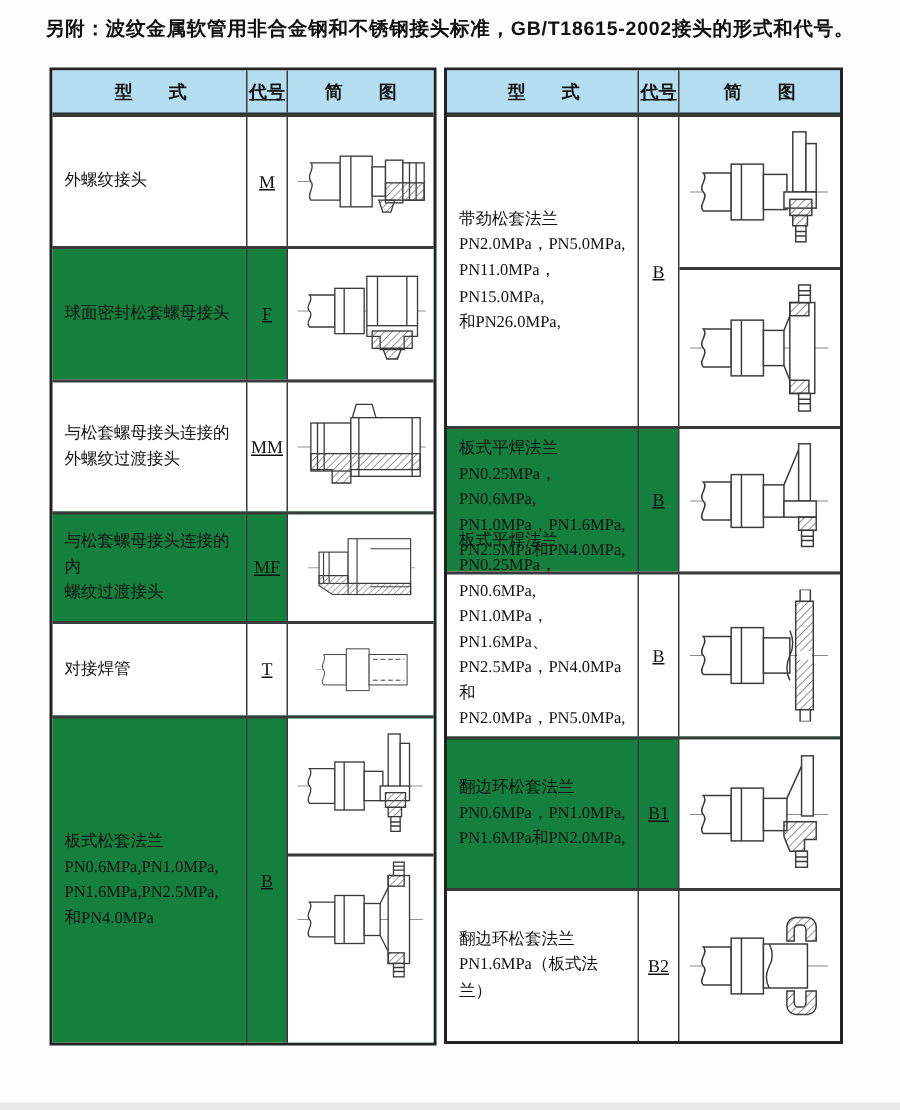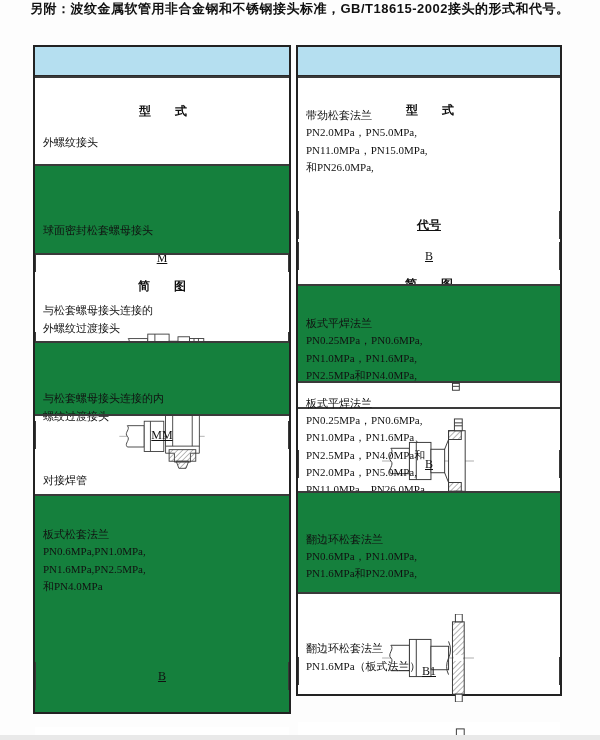--- a/index.html
+++ b/index.html
@@ -1,24 +1,24 @@
 <!DOCTYPE html>
 <html><head>
 <meta charset="utf-8">
 <style>
   html,body{margin:0;padding:0;}
   body{width:600px;height:740px;background:#fdfdfd;position:relative;
        font-family:"Liberation Sans",sans-serif;color:#111;overflow:hidden;}
-  .page-title{position:absolute;left:30px;top:0;width:540px;
+  .page-title{position:absolute;left:30px;top:10px;width:540px;
        font-size:13px;font-weight:bold;letter-spacing:0.5px;}
   .tbl{position:absolute;top:45px;border:2px solid #222;background:#fff;
        display:flex;flex-direction:column;box-sizing:border-box;}
   .tbl-left{left:33px;width:258px;}
   .tbl-right{left:296px;width:266px;}
-  .row{display:flex;flex-direction:column;border-top:2px solid #3a3a3a;box-sizing:border-box;gap:37px;}
+  .row{display:flex;flex-direction:row;border-top:2px solid #3a3a3a;box-sizing:border-box;}
   .row:first-child{border-top:none;}
   .hdr{background:#b5dff0;border-bottom:1px solid #2a2a2a;}
   .cell{box-sizing:border-box;display:flex;align-items:center;justify-content:center;}
   .c-type{flex:0 0 129px;justify-content:flex-start;padding:4px 6px 4px 8px;
        font-family:"Liberation Serif",serif;font-size:11px;line-height:1.55;
        white-space:pre-line;text-align:left;}
   .tbl-right .c-type{flex:0 0 127px;}
   .c-code{flex:0 0 28px;border-left:1px solid #3a3a3a;border-right:1px solid #3a3a3a;
        font-family:"Liberation Serif",serif;font-size:12px;text-decoration:underline;}
   .c-diag{flex:1 1 auto;flex-direction:column;justify-content:center;align-items:center;padding:2px;}
@@ -130,21 +130,21 @@
           <line class="n" x1="21" y1="31" x2="21" y2="59"></line>
         <rect class="f" x="38" y="19" width="56" height="50"></rect>
         <line class="n" x1="46" y1="19" x2="46" y2="69"></line>
         <line class="n" x1="58" y1="28" x2="94" y2="28"></line>
           <line class="n" x1="58" y1="62" x2="94" y2="62"></line>
         <polygon class="h" points="12,52 38,52 38,59 94,59 94,69 24,69 12,61"></polygon>
       </svg>
     </div>
   </div>
 
-  <div class="row" style="height:80px">
+  <div class="row" style="height:63px">
     <div class="cell c-type">对接焊管</div>
     <div class="cell c-code">T</div>
     <div class="cell c-diag">
       <svg class="d" viewBox="0 0 100 90">
         <line class="cl" x1="2" y1="45" x2="98" y2="45"></line>
         <path class="f" d="M10 29 c4 5 -4 11 0 16 c4 5 -4 11 0 16 h24 v-32 z"></path>
         <rect class="f" x="34" y="23" width="24" height="44"></rect>
         <rect class="f" x="58" y="29" width="40" height="32"></rect>
         <line class="n dash" x1="62" y1="34" x2="95" y2="34"></line>
         <line class="n dash" x1="62" y1="56" x2="95" y2="56"></line>

